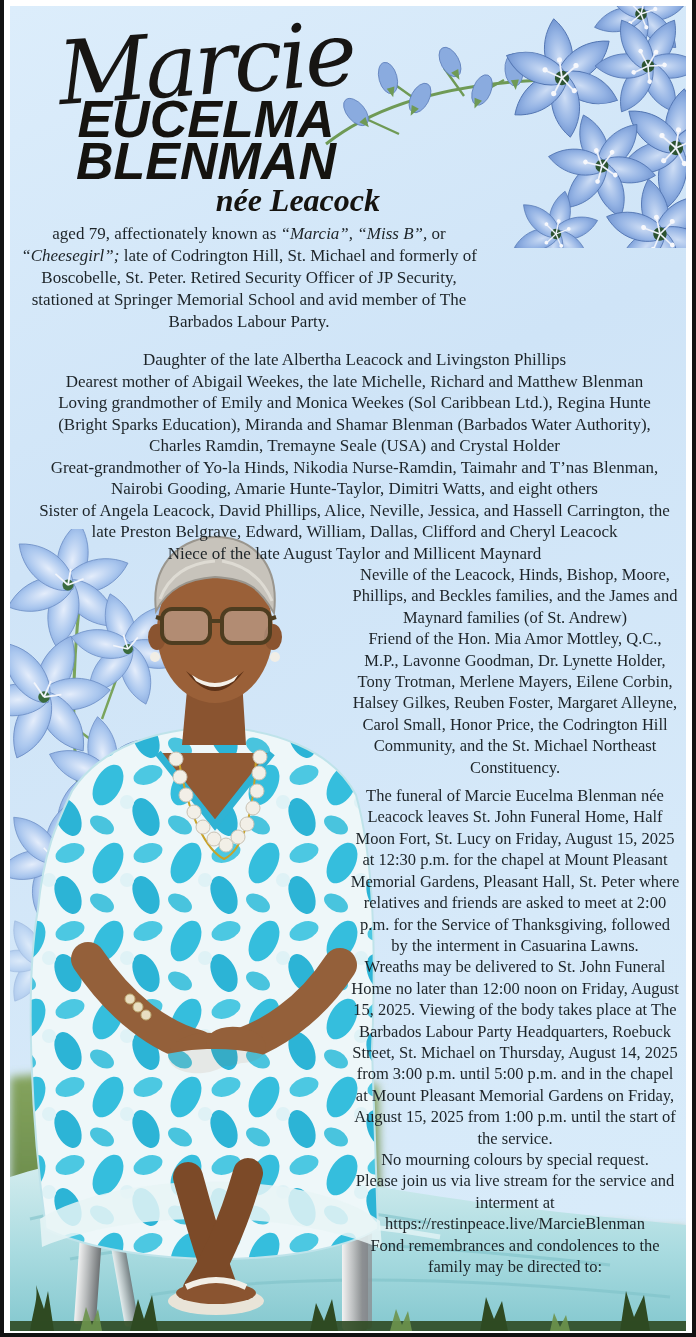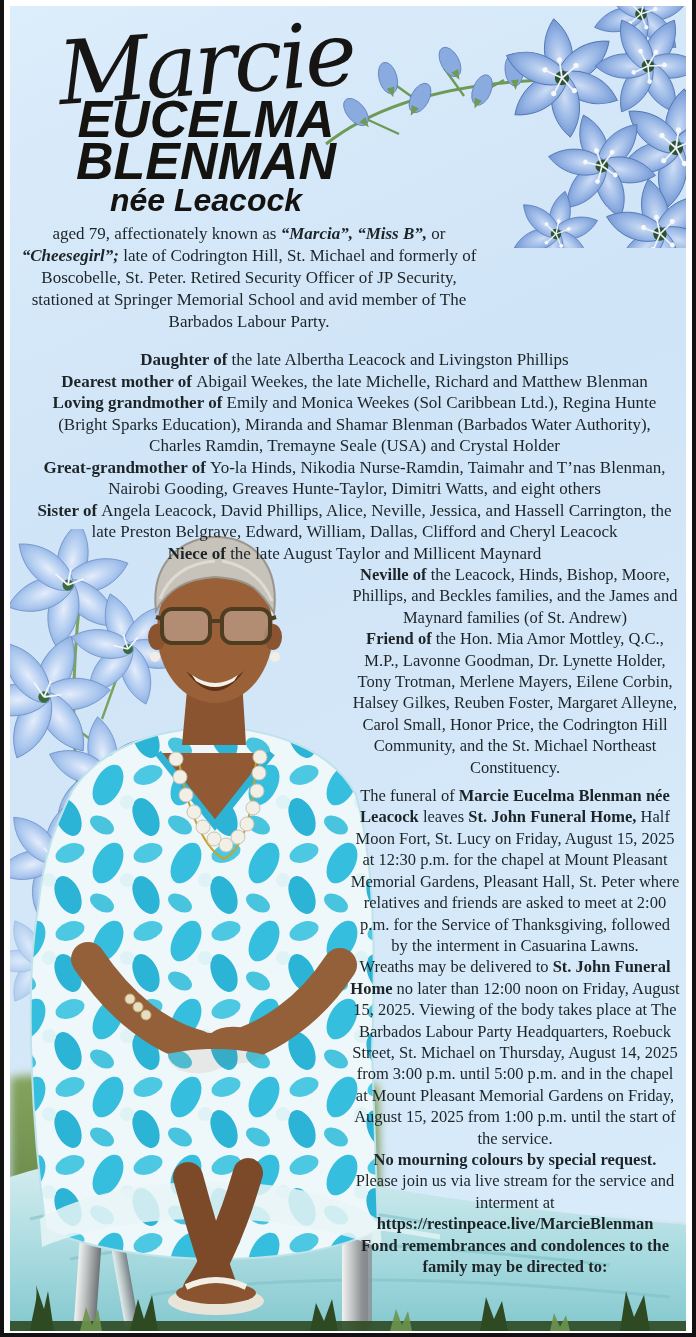--- a/index.html
+++ b/index.html
@@ -22,34 +22,34 @@
   .script-name{
     display:block;font-family:"DejaVu Serif", serif;font-style:italic;font-weight:500;
     font-size:88px;line-height:96px;letter-spacing:-3px;color:#171513;
     transform:rotate(-4deg);
   }
   .full-name{
     display:block;margin-top:-14px;font-family:"Liberation Sans", sans-serif;
     font-weight:700;font-style:italic;font-size:52px;line-height:42px;color:#15130f;letter-spacing:0px;
   }
   .maiden-name{
-    display:block;font-family:Liberation Sans, sans-serif;
-    font-weight:700;font-style:italic;font-size:32px;line-height:36px;color:#15130f;
+    display:block;font-family:Liberation Serif, serif;
+    font-weight:700;font-style:italic;font-size:32px;line-height:36px;color:#15130f;text-align:right;
   }
   
   .intro{width:462px;margin:5px 0 0 8px;text-align:center;font-size:17px;line-height:22px;}
   
   .relations{margin:16px 10px 0 23px;text-align:center;font-size:17px;line-height:21.5px;}
   .relations p{margin:0;}
   
   .lower{margin:0 6px 0 0;}
   .photo-spacer{float:left;width:340px;height:776px;}
   .lower p{margin:0;text-align:center;font-size:16.5px;line-height:21.4px;}
   .lower .gap{height:7px;clear:none;}
-  .b{font-weight:700;}
+  .b{font-weight:400;}
   .i{font-style:italic;}
 </style>
 </head>
 <body>
 
 <div class="page">
   <div class="sheet">
 
     <svg id="flowersTR" class="art" viewBox="0 0 382 242">
       <defs>
@@ -290,21 +290,21 @@
         <span class="full-name">EUCELMA BLENMAN</span>
         <span class="maiden-name">née Leacock</span>
       </div>
 
       <p class="intro"><span>aged 79, affectionately known as </span><span class="b i">“Marcia”, “Miss B”,</span><span> or </span><span class="b i">“Cheesegirl”;</span><span> late of Codrington Hill, St. Michael and formerly of Boscobelle, St. Peter. Retired Security Officer of JP Security, stationed at Springer Memorial School and avid member of The Barbados Labour Party.</span></p>
 
       <div class="relations">
         <p><span class="b">Daughter of </span><span>the late Albertha Leacock and Livingston Phillips</span></p>
         <p><span class="b">Dearest mother of </span><span>Abigail Weekes, the late Michelle, Richard and Matthew Blenman</span></p>
         <p><span class="b">Loving grandmother of </span><span>Emily and Monica Weekes (Sol Caribbean Ltd.), Regina Hunte (Bright Sparks Education), Miranda and Shamar Blenman (Barbados Water Authority), Charles Ramdin, Tremayne Seale (USA) and Crystal Holder</span></p>
-        <p><span class="b">Great-grandmother of </span><span>Yo-la Hinds, Nikodia Nurse-Ramdin, Taimahr and T’nas Blenman, Nairobi Gooding, Greaves Hunte-Taylor, Dimitri Watts, and eight others</span></p>
+        <p><span class="b">Great-grandmother of </span><span>Yo-la Hinds, Nikodia Nurse-Ramdin, Taimahr and T’nas Blenman, Nairobi Gooding, Amarie Hunte-Taylor, Dimitri Watts, and eight others</span></p>
         <p><span class="b">Sister of </span><span>Angela Leacock, David Phillips, Alice, Neville, Jessica, and Hassell Carrington, the late Preston Belgrave, Edward, William, Dallas, Clifford and Cheryl Leacock</span></p>
         <p><span class="b">Niece of </span><span>the late August Taylor and Millicent Maynard</span></p>
       </div>
 
       <div class="lower">
         <div class="photo-spacer"></div>
         <p><span class="b">Neville of </span><span>the Leacock, Hinds, Bishop, Moore, Phillips, and Beckles families, and the James and Maynard families (of St. Andrew)</span></p>
         <p><span class="b">Friend of </span><span>the Hon. Mia Amor Mottley, Q.C., M.P., Lavonne Goodman, Dr. Lynette Holder, Tony Trotman, Merlene Mayers, Eilene Corbin, Halsey Gilkes, Reuben Foster, Margaret Alleyne, Carol Small, Honor Price, the Codrington Hill Community, and the St. Michael Northeast Constituency.</span></p>
         <div class="gap"></div>
         <p><span>The funeral of </span><span class="b">Marcie Eucelma Blenman née Leacock</span><span> leaves </span><span class="b">St. John Funeral Home,</span><span> Half Moon Fort, St. Lucy on Friday, August 15, 2025 at 12:30 p.m. for the chapel at Mount Pleasant Memorial Gardens, Pleasant Hall, St. Peter where relatives and friends are asked to meet at 2:00 p.m. for the Service of Thanksgiving, followed by the interment in Casuarina Lawns.</span></p>

